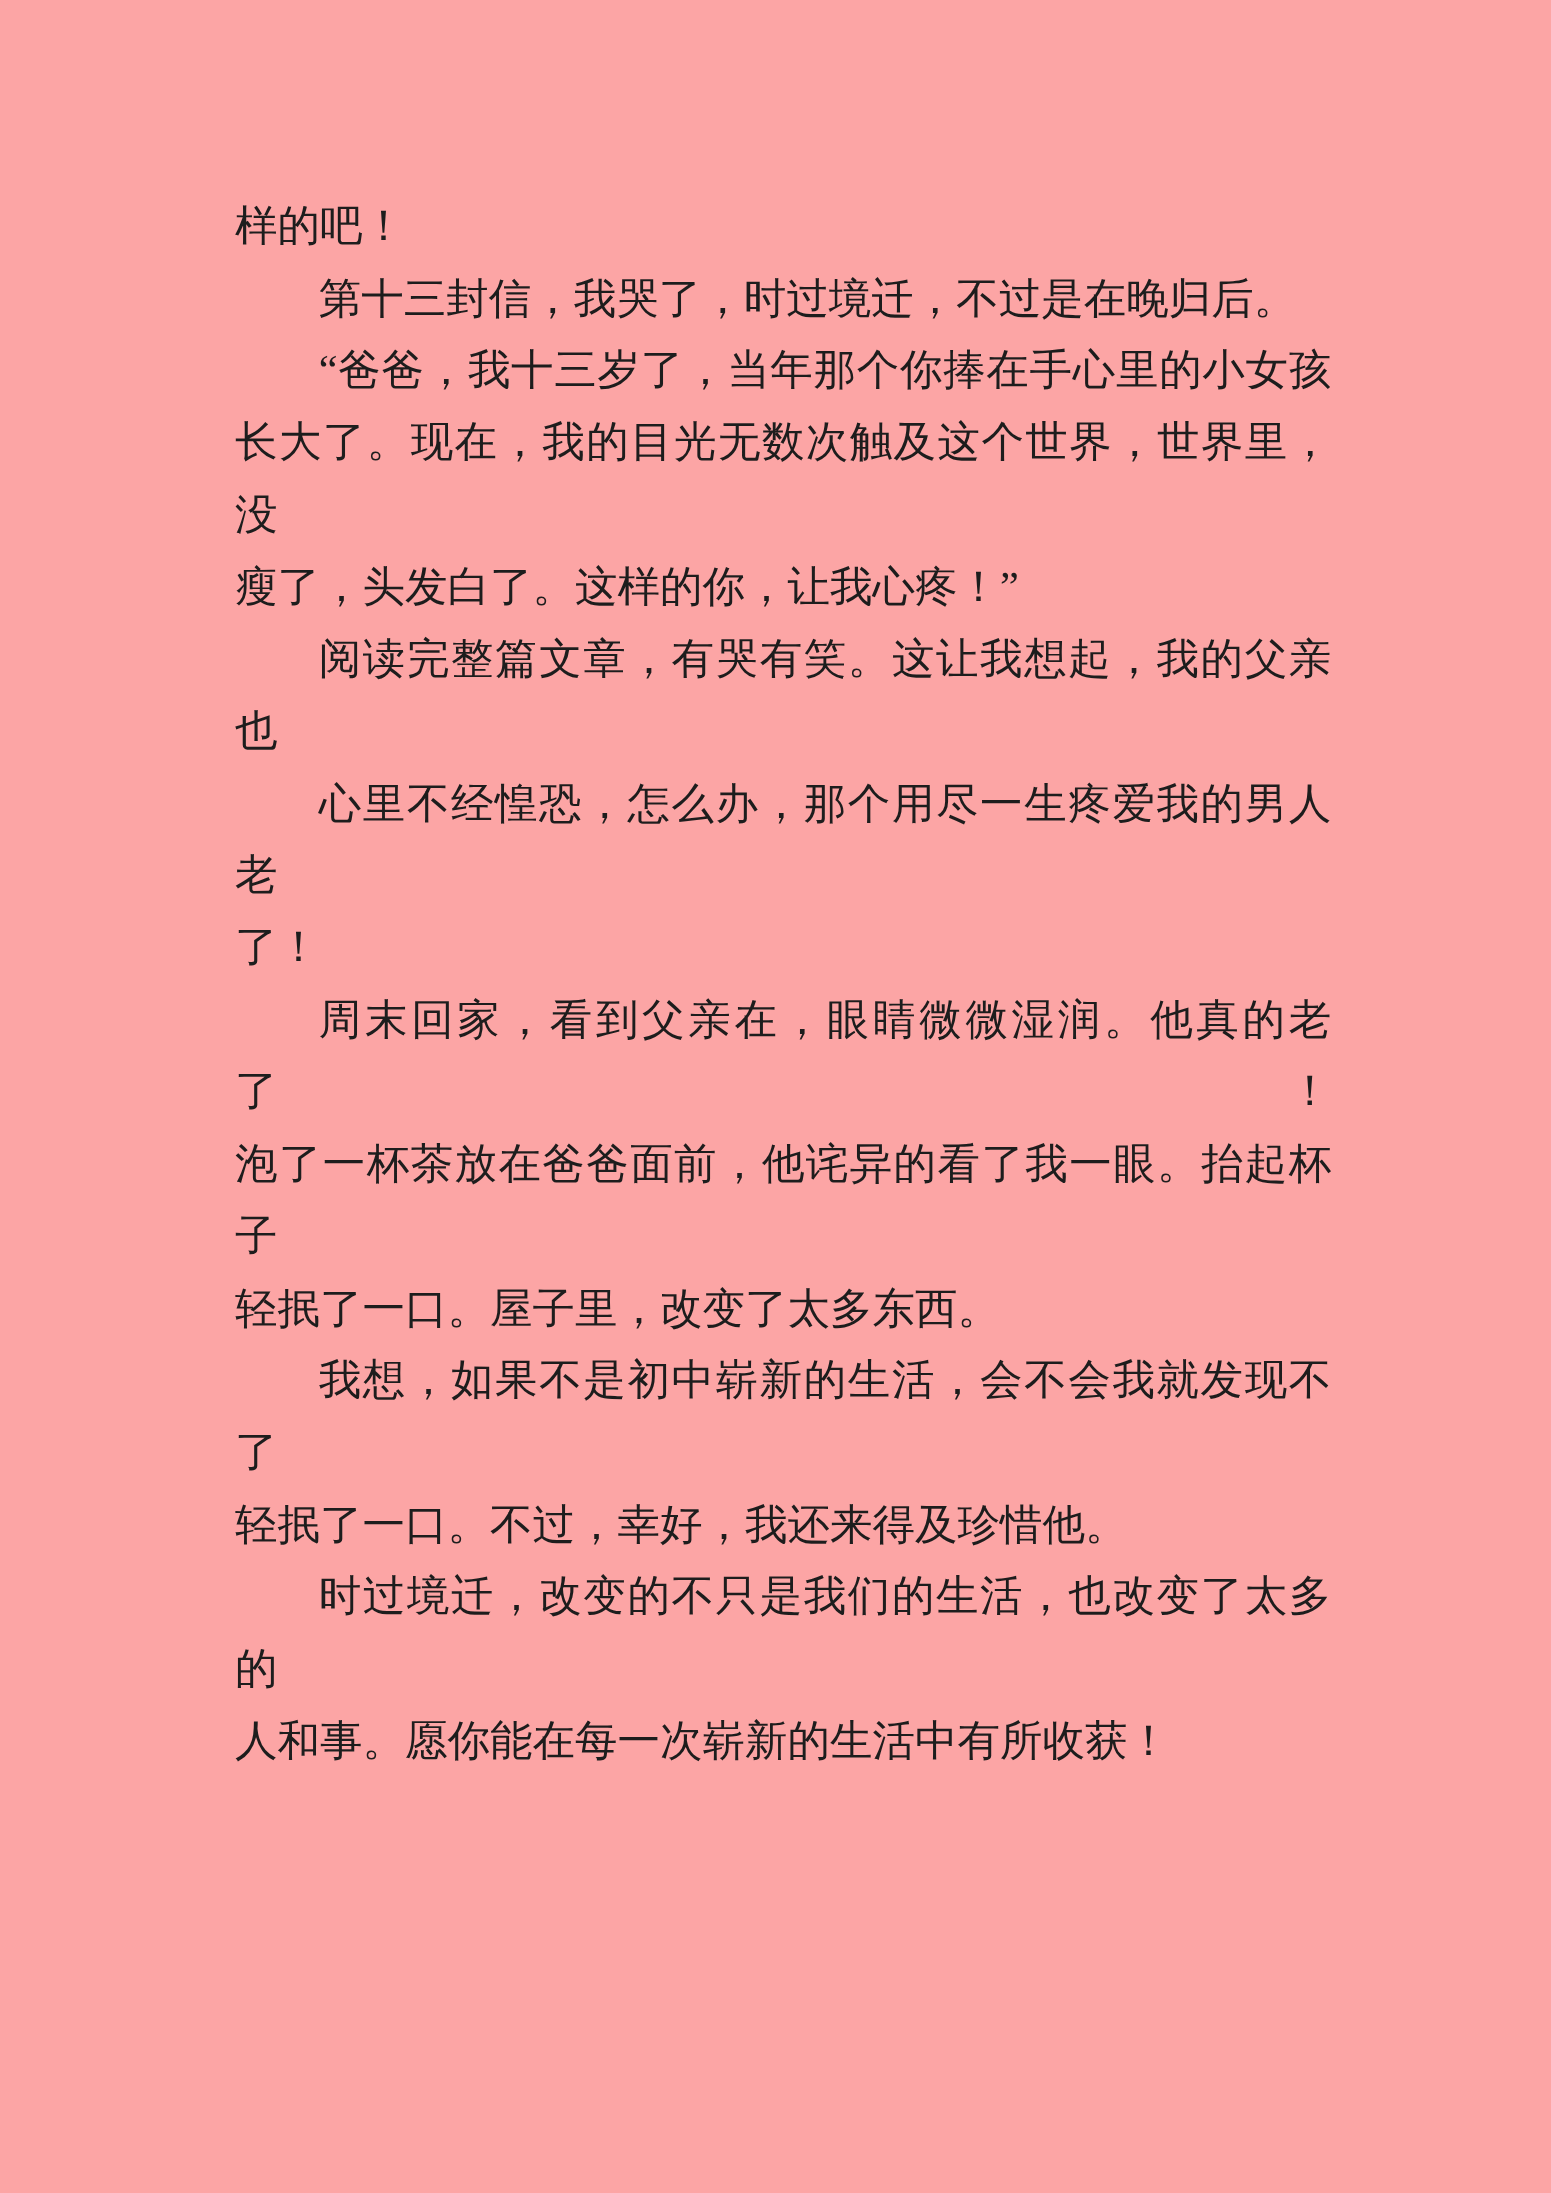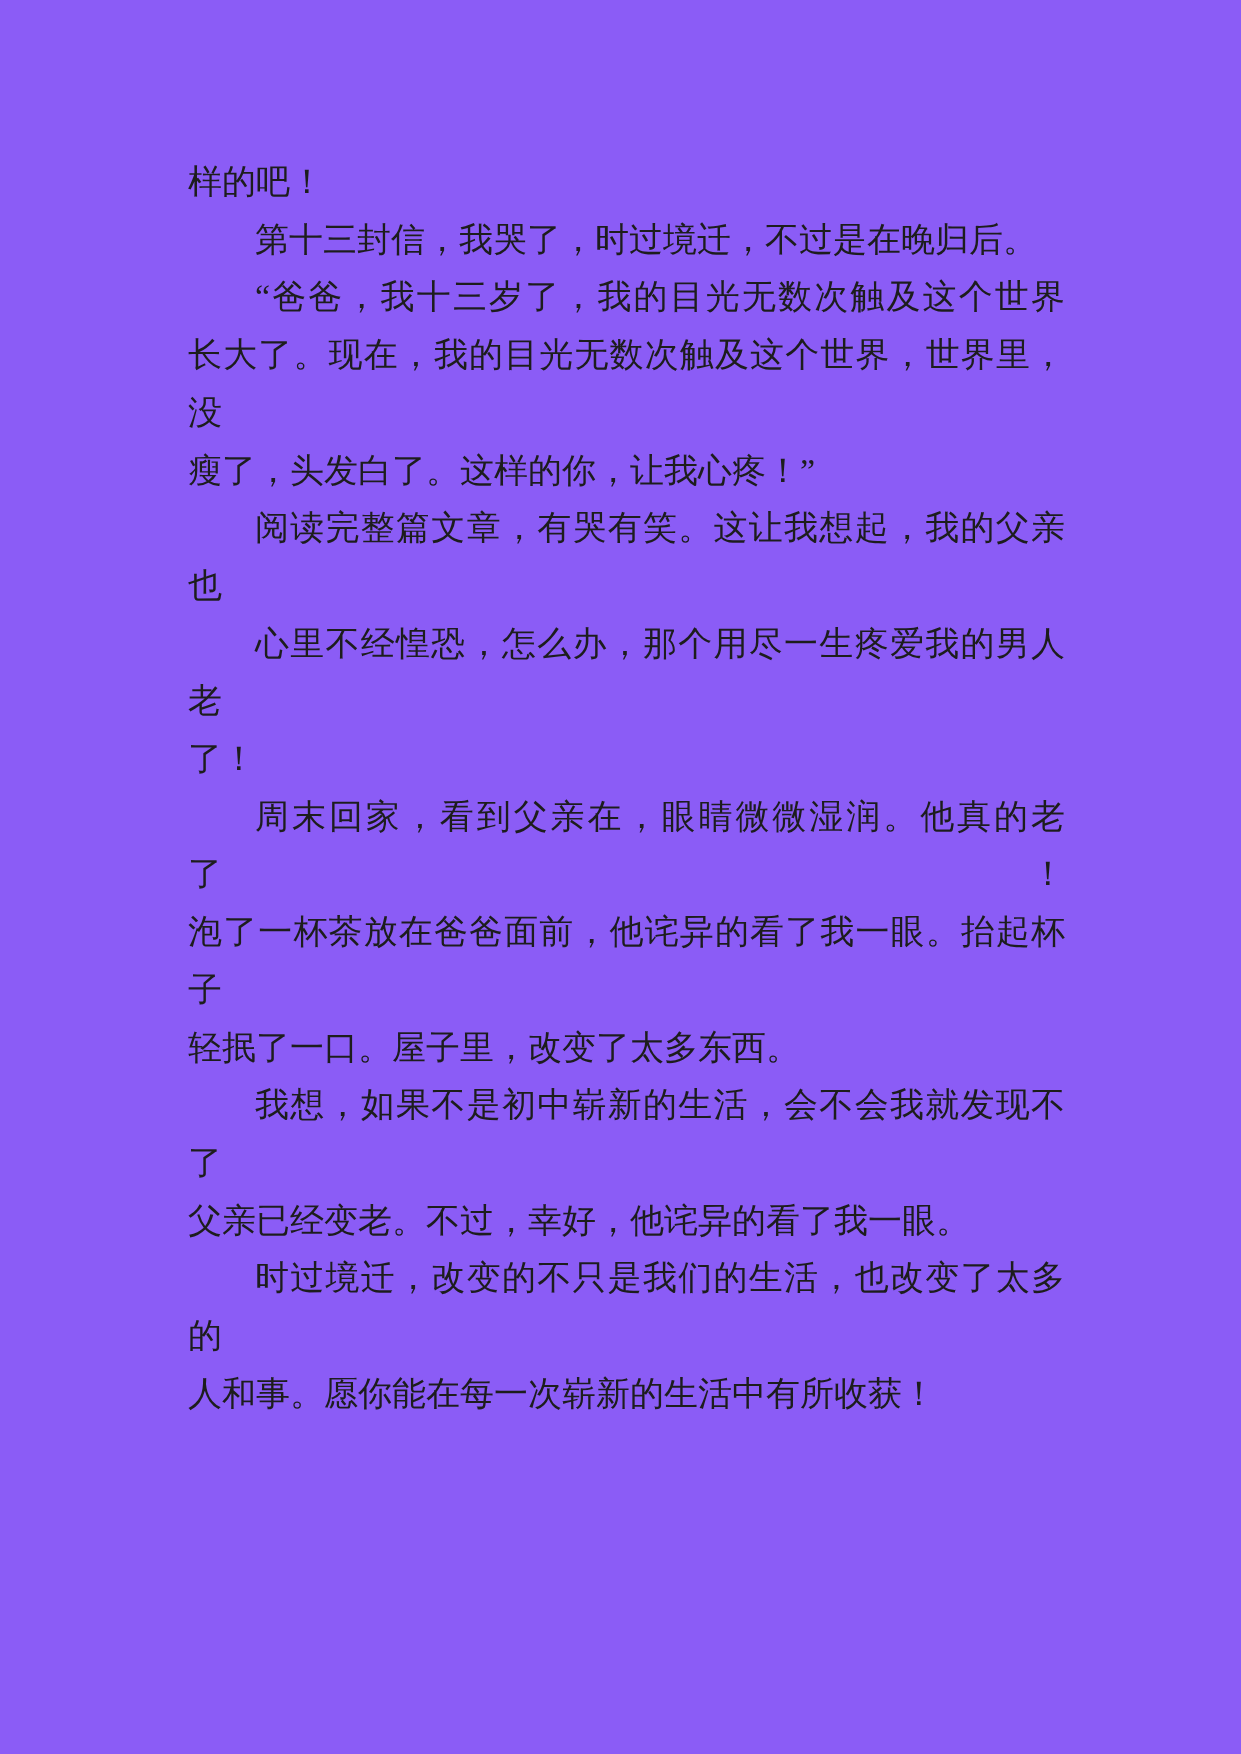--- a/index.html
+++ b/index.html
@@ -34,32 +34,32 @@
   .line.indent{
     text-indent:67px;
   }
   .line.spacer{
     height:57.7px;
   }
 </style>
 </head>
 <body>
 
-<div class="page" style="background: #8b5cf6; color: rgb(29, 29, 29);">
+<div class="page" style="background: #fca5a5; color: rgb(29, 29, 29);">
   <div class="text-column">
       <div class="line body">样的吧！</div>
       <div class="line body indent">第十三封信，我哭了，时过境迁，不过是在晚归后。</div>
-      <div class="line body indent fill">“爸爸，我十三岁了，我的目光无数次触及这个世界</div>
+      <div class="line body indent fill">“爸爸，我十三岁了，当年那个你捧在手心里的小女孩</div>
       <div class="line body fill">长大了。现在，我的目光无数次触及这个世界，世界里，没</div>
       <div class="line body">瘦了，头发白了。这样的你，让我心疼！”</div>
       <div class="line body indent fill">阅读完整篇文章，有哭有笑。这让我想起，我的父亲也</div>
       <div class="line body indent fill">心里不经惶恐，怎么办，那个用尽一生疼爱我的男人老</div>
       <div class="line body">了！</div>
       <div class="line body indent fill">周末回家，看到父亲在，眼睛微微湿润。他真的老了！</div>
       <div class="line body fill">泡了一杯茶放在爸爸面前，他诧异的看了我一眼。抬起杯子</div>
       <div class="line body">轻抿了一口。屋子里，改变了太多东西。</div>
       <div class="line body indent fill">我想，如果不是初中崭新的生活，会不会我就发现不了</div>
-      <div class="line body">父亲已经变老。不过，幸好，他诧异的看了我一眼。</div>
+      <div class="line body">轻抿了一口。不过，幸好，我还来得及珍惜他。</div>
       <div class="line body indent fill">时过境迁，改变的不只是我们的生活，也改变了太多的</div>
       <div class="line body">人和事。愿你能在每一次崭新的生活中有所收获！</div>
       <div class="line spacer"></div>
     </div>
 </div>
 
 </body></html>

